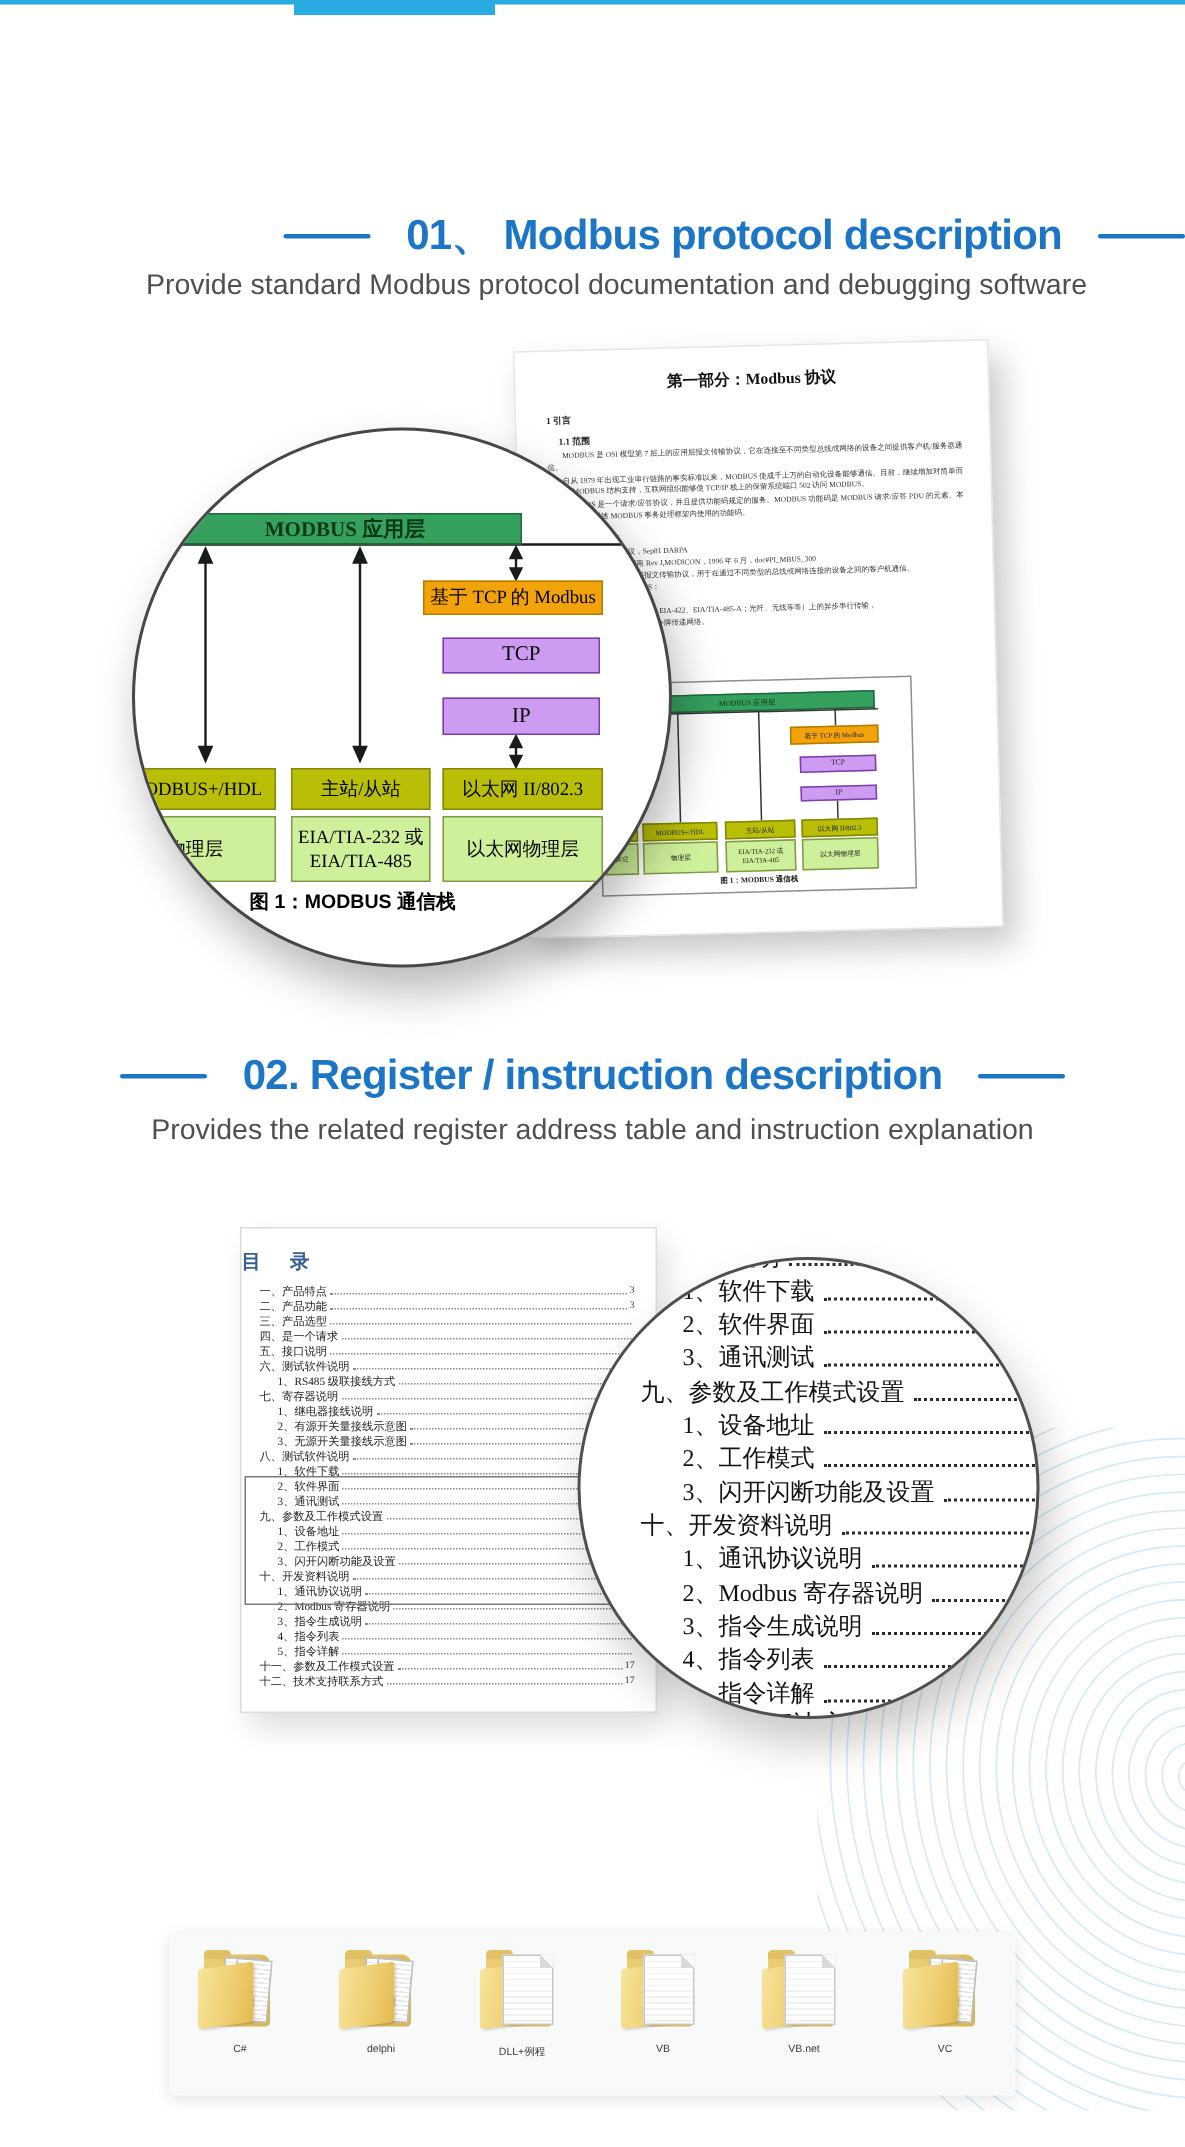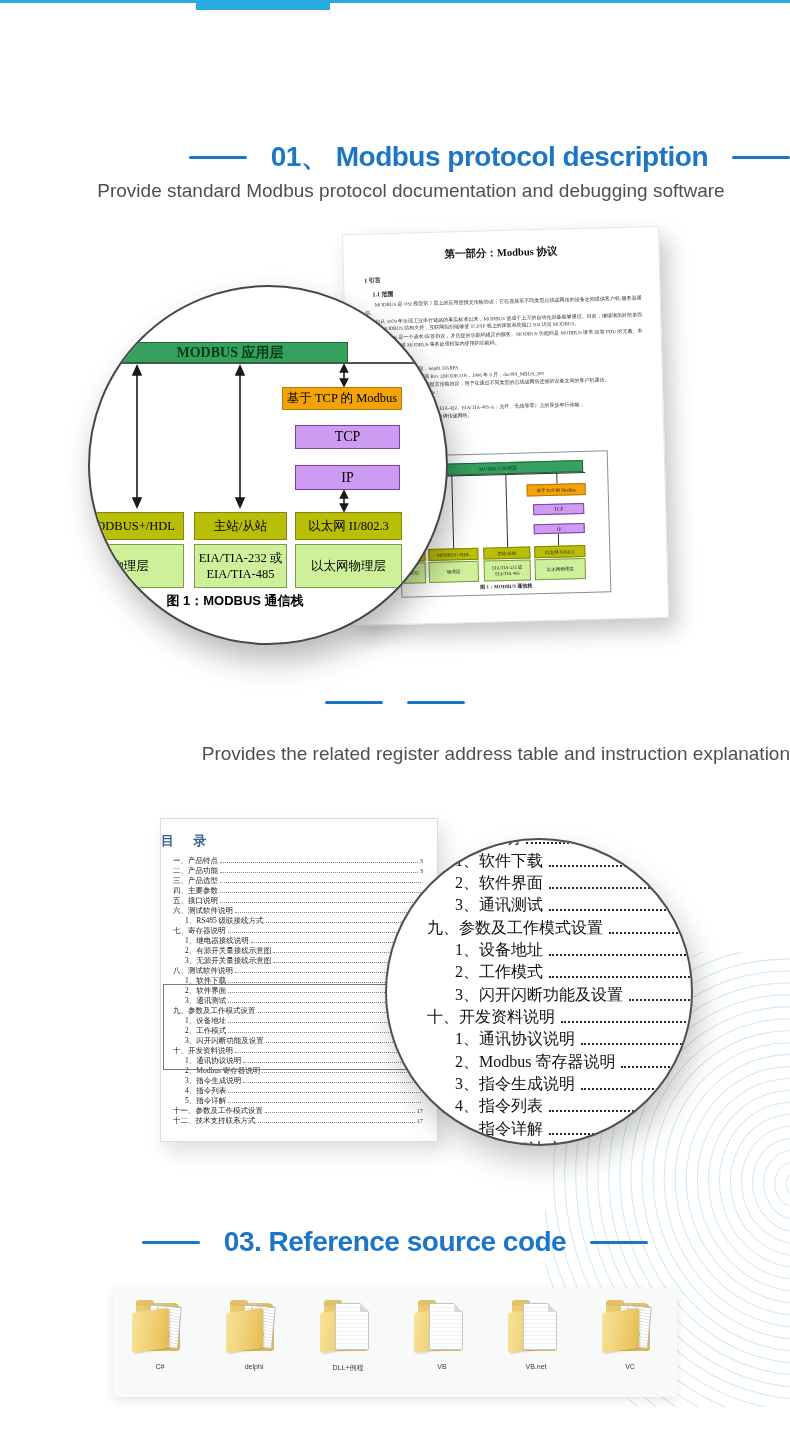--- a/index.html
+++ b/index.html
@@ -14,21 +14,21 @@
   .page-title{position:absolute;left:0;top:52px;width:790px;text-align:center;
     font-size:46px;font-weight:bold;letter-spacing:-1.5px;color:#1c1c1c;}
 
   
   .sec-head{position:absolute;left:0;width:790px;display:flex;justify-content:center;
     align-items:center;gap:24px;}
   .sec-head .dash{width:58px;height:3px;background:#1c76c5;border-radius:2px;}
   .sec-head .txt{color:#1c76c5;font-size:28px;font-weight:bold;letter-spacing:-0.5px;white-space:nowrap;}
   .sec-sub{position:absolute;left:0;width:790px;text-align:center;font-size:19px;color:#4f4f4f;}
   #h1{top:138px;justify-content:flex-end;} #sub1{top:180px;margin-left:16px;}
-  #h2{top:701px;} #sub2{top:743px;text-align:right;}
+  #h2{top:701px;} #sub2{top:743px;}
   #h3{top:1226px;}
 
   
   .fp{position:absolute;left:545px;top:952px;z-index:0;}
 
   
   .doc1{position:absolute;left:347px;top:230px;width:315px;height:390px;background:#fff;
     border:1px solid #e6e6e6;transform:rotate(-1.5deg);z-index:1;
     box-shadow:8px 12px 22px rgba(0,0,0,.22);
     font-family:"Liberation Serif","DejaVu Serif",serif;color:#222;}
@@ -256,20 +256,21 @@
     <div class="bx c-gr c-x1">
       <span>EIA/TIA-232 或</span>
       <span>EIA/TIA-485</span>
     </div>
     <div class="bx c-gr c-x2">以太网物理层</div>
     <div class="c-cap">图 1：MODBUS 通信栈</div>
   </div>
 
   <div class="sec-head" id="h2">
     <div class="dash"></div>
+    <div class="txt">02. Register / instruction description</div>
     <div class="dash"></div>
   </div>
   <div class="sec-sub" id="sub2">Provides the related register address table and instruction explanation</div>
 
   <div class="doc2">
     <div class="d2-title">目 录</div>
     <div class="toc">
 
         <div class="toc-row lv0">
           <span class="toc-lab">一、产品特点</span>
@@ -283,21 +284,21 @@
           <span class="toc-pg">3</span>
         </div>
 
         <div class="toc-row lv0">
           <span class="toc-lab">三、产品选型</span>
           <span class="toc-dots"></span>
           <span class="toc-pg"></span>
         </div>
 
         <div class="toc-row lv0">
-          <span class="toc-lab">四、主要参数</span>
+          <span class="toc-lab">四、是一个请求</span>
           <span class="toc-dots"></span>
           <span class="toc-pg"></span>
         </div>
 
         <div class="toc-row lv0">
           <span class="toc-lab">五、接口说明</span>
           <span class="toc-dots"></span>
           <span class="toc-pg"></span>
         </div>
 
@@ -510,25 +511,20 @@
           <span class="c2-dots"></span>
         </div>
 
         <div class="c2-row cut-b">
           <span class="c2-lab">见问题与解决方法</span>
 
         </div>
       </div>
   </div>
 
-  <div class="sec-head" id="h3">
-    <div class="dash"></div>
-    <div class="txt">03. Reference source code</div>
-    <div class="dash"></div>
-  </div>
 
   <div class="folder-panel">
 
       <div class="folder docs">
         <div class="f-icon">
           <div class="f-back"></div>
           <div class="f-p p1"></div>
           <div class="f-p p2"></div>
           <div class="f-front"></div>
 

